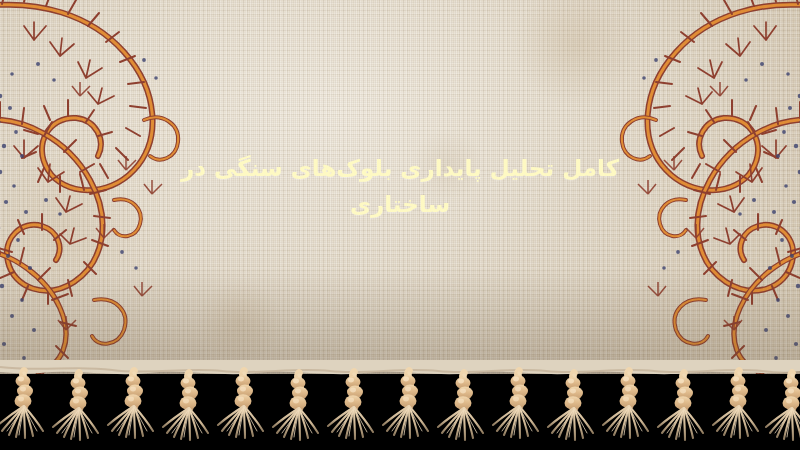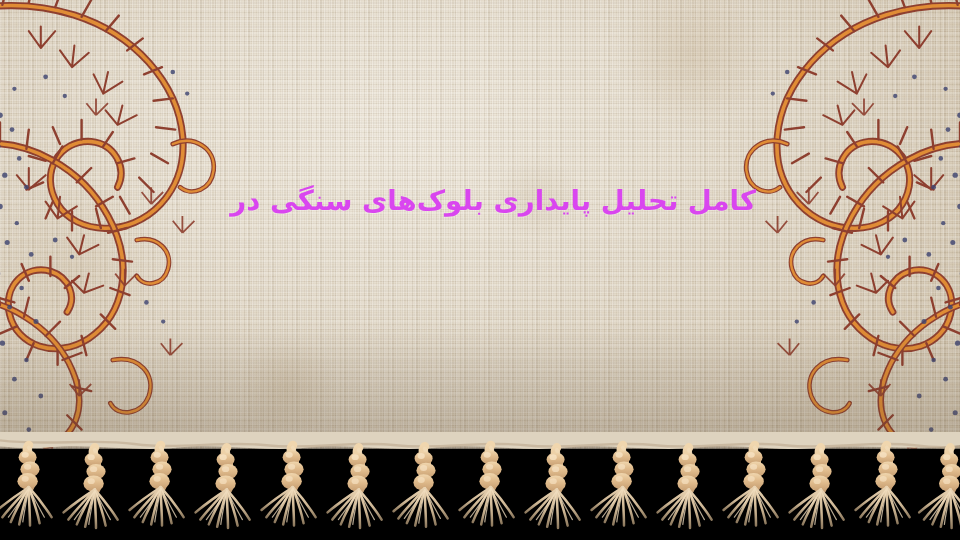--- a/index.html
+++ b/index.html
@@ -75,22 +75,23 @@
   .ornament.left  { left: -6px; }
   .ornament.right { right: -6px; transform: scaleX(-1); }
   .ornament svg { display: block; width: 100%; height: 100%; }
 
   
   .title-block {
     position: absolute;
     left: 170px;
     top: 150px;
     width: 460px;
+    text-align: center;
     direction: rtl;
-    color: #d946ef;
+    color: #fef9c3;
     font-family: "DejaVu Sans", sans-serif;
     font-size: 23px;
     font-weight: 700;
     line-height: 36px;
     letter-spacing: 0px;
     text-shadow: 0 1px 0 rgba(255,255,255,0.22);
   }
   .title-line { display: block; white-space: nowrap; }
 
   
@@ -336,20 +337,21 @@
           </g>
         </g>
       </svg>
     </div>
 
     <div class="shade"></div>
   </div>
 
   <div class="title-block">
     <span class="title-line">کامل تحلیل پایداری بلوک‌های سنگی در</span>
+    <span class="title-line">ساختاری</span>
   </div>
 
   <div class="blackout"></div>
 
   <div class="fringe-zone">
     <svg viewBox="0 0 800 90" preserveAspectRatio="none">
       <defs>
         <linearGradient id="cordGrad" x1="0" y1="0" x2="0" y2="1">
           <stop offset="0%" stop-color="#f0d6ae"></stop>
           <stop offset="45%" stop-color="#e0bb8c"></stop>

